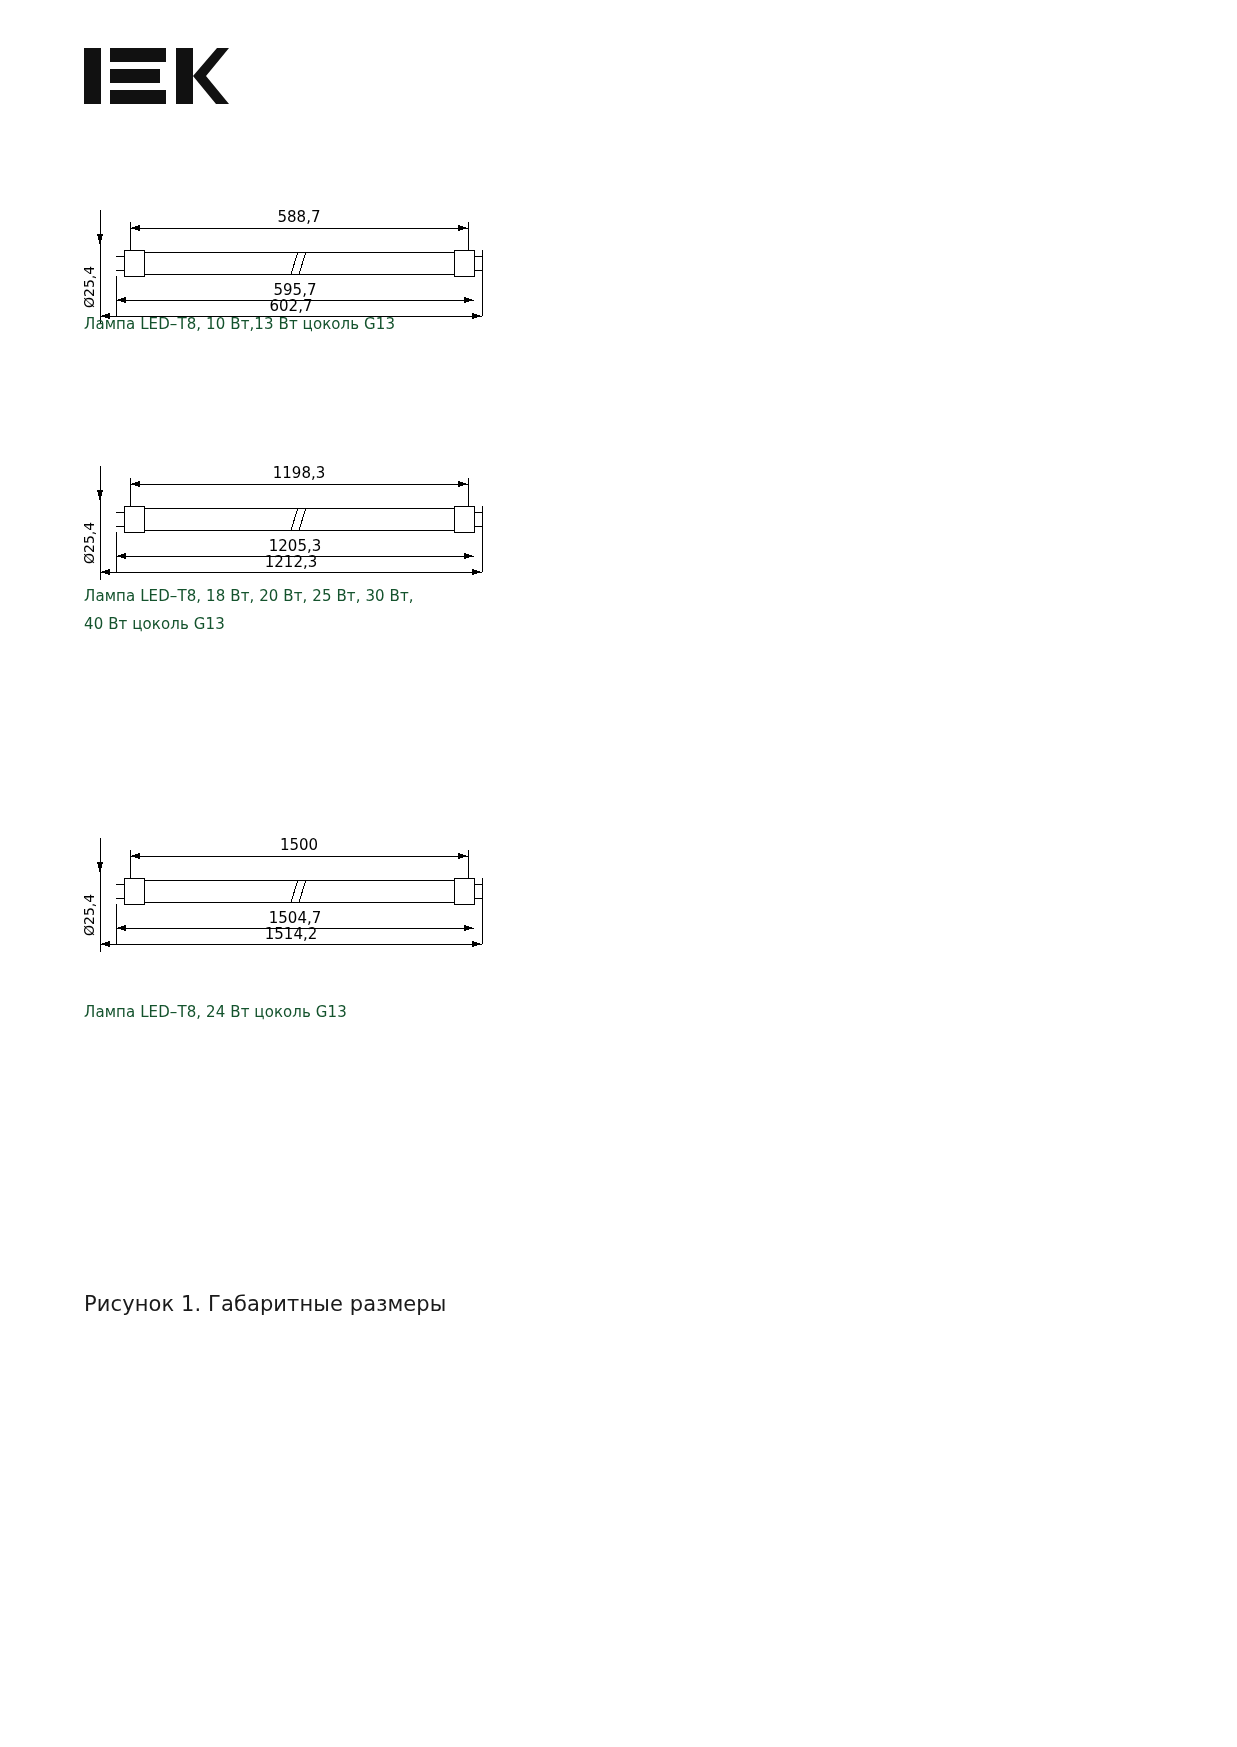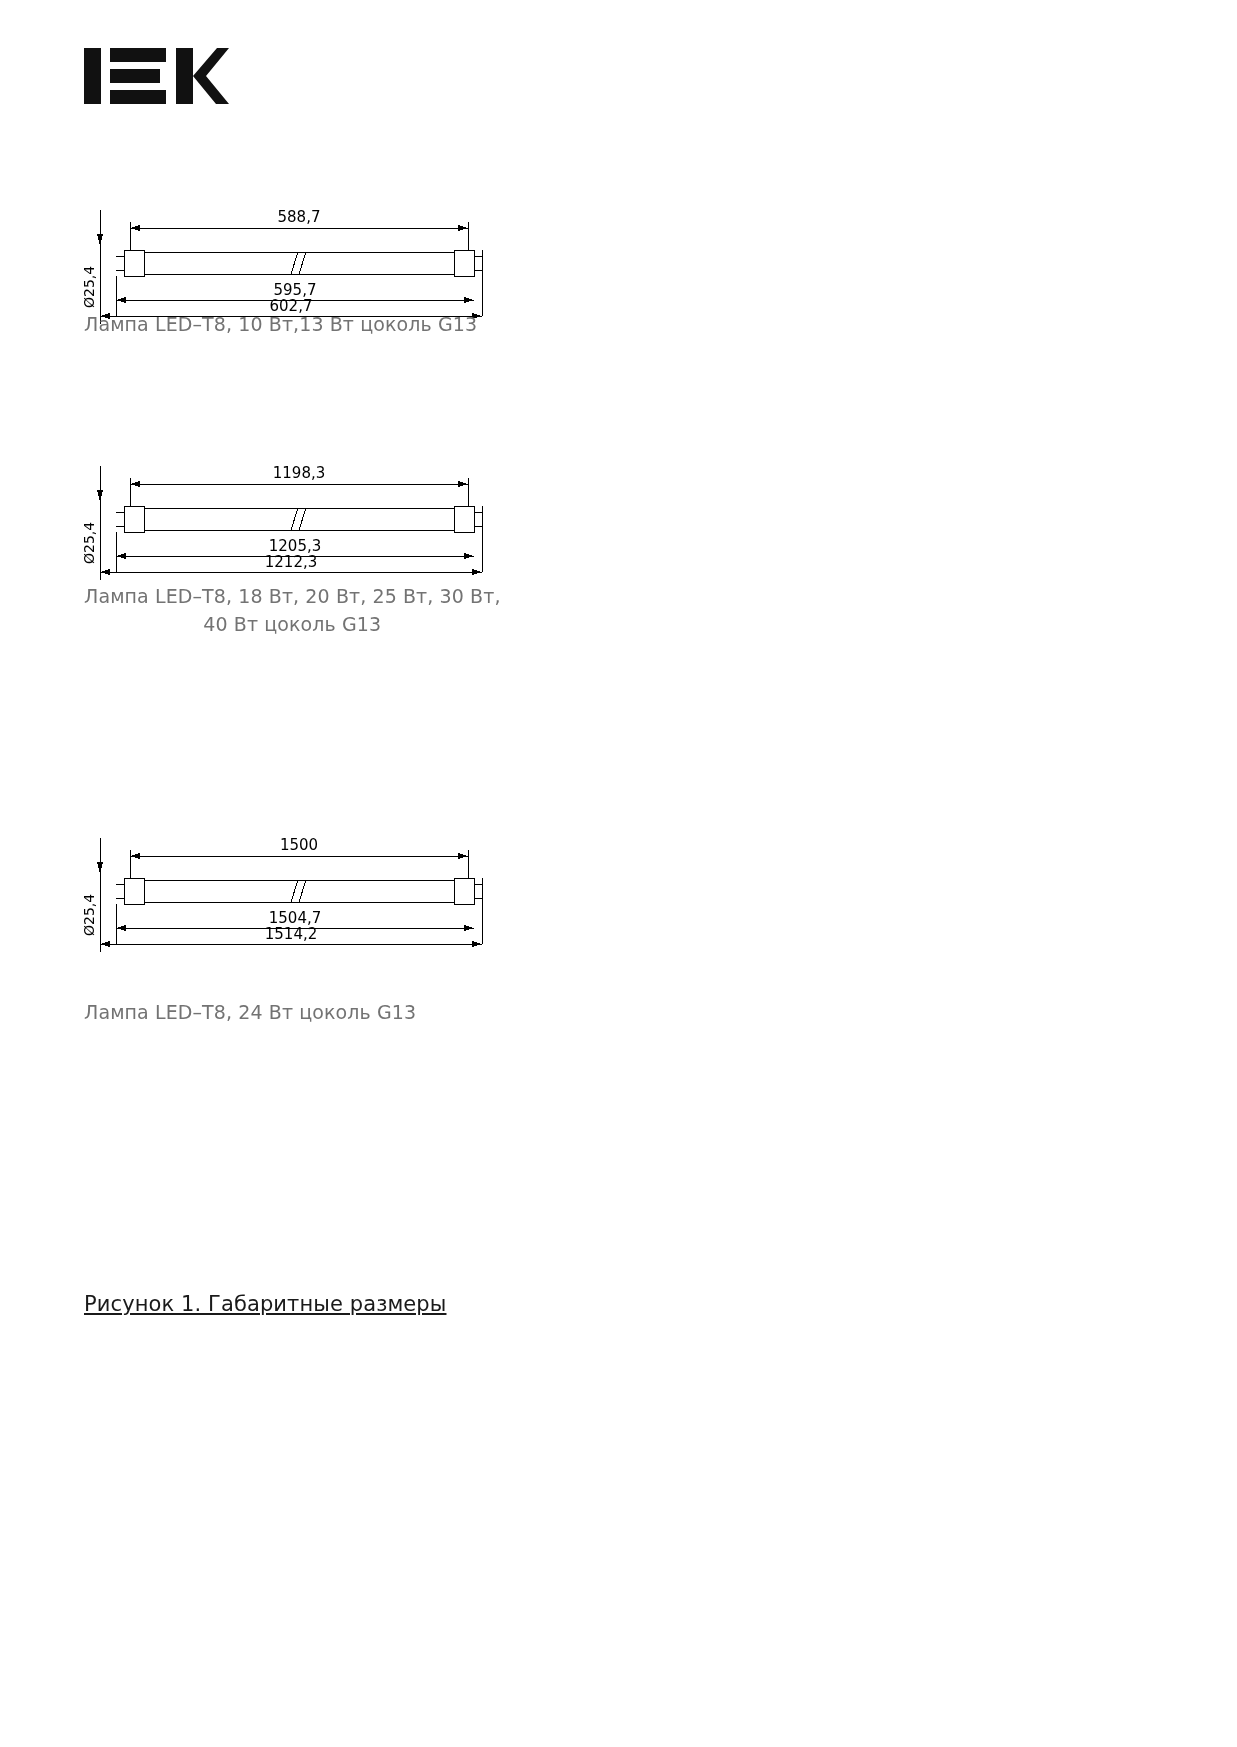--- a/index.html
+++ b/index.html
@@ -35,39 +35,37 @@
   .fig1 { top: 160px; margin-top: 44px; }
   .fig2 { top: 460px; text-decoration: underline; }
   .fig3 { top: 832px; }
 
   .fig-svg { display: block; }
 
   
   .caption {
     position: absolute;
     left: 84px;
-    font-size: 19px;
+    font-size: 15px;
     line-height: 28px;
-    color: #737373;
+    color: #14532d;
     white-space: pre-line;
     letter-spacing: 0.1px;
-    text-align: center;
   }
   .cap1 { top: 310px; }
   .cap2 { top: 582px; }
   .cap3 { top: 950px; margin-top: 48px; }
 
   .figure-title {
     position: absolute;
     left: 84px;
     top: 1292px;
     font-size: 21px;
     color: #1a1a1a;
     letter-spacing: 0.1px;
-    text-decoration: underline;
   }
 </style>
 </head>
 <body>
 
 <div class="logo">
   <svg width="145" height="60" viewBox="0 0 145 60" xmlns="http://www.w3.org/2000/svg">
 
     <rect x="0" y="2" width="17" height="56" fill="#111111"></rect>
 

